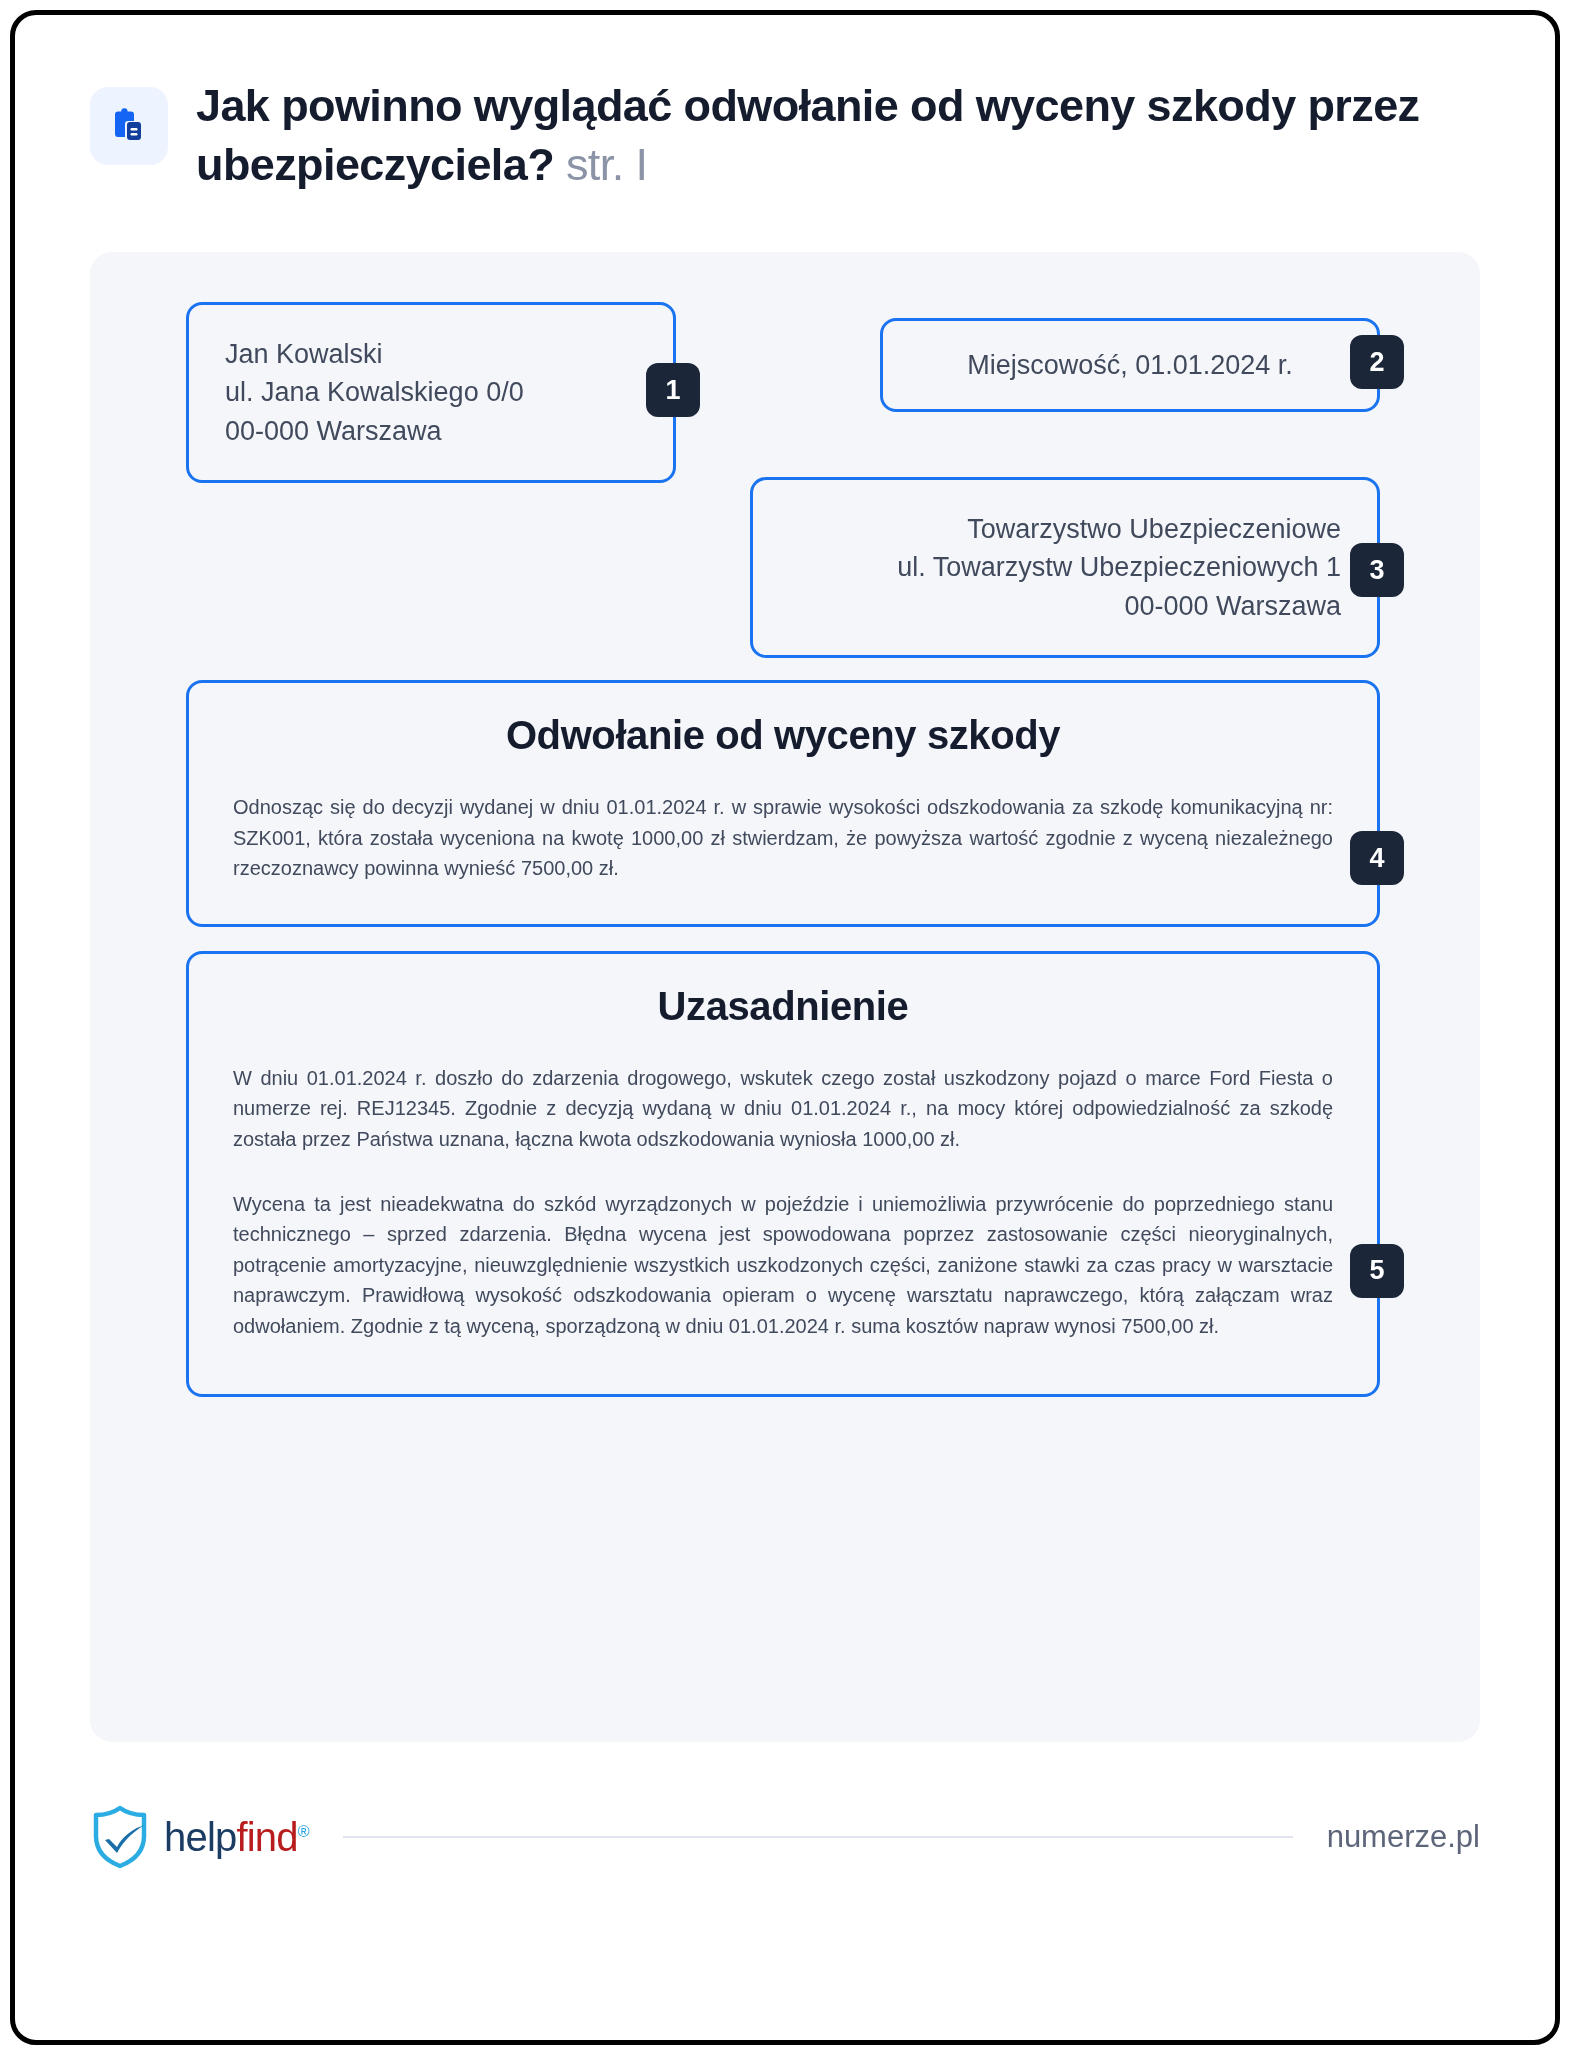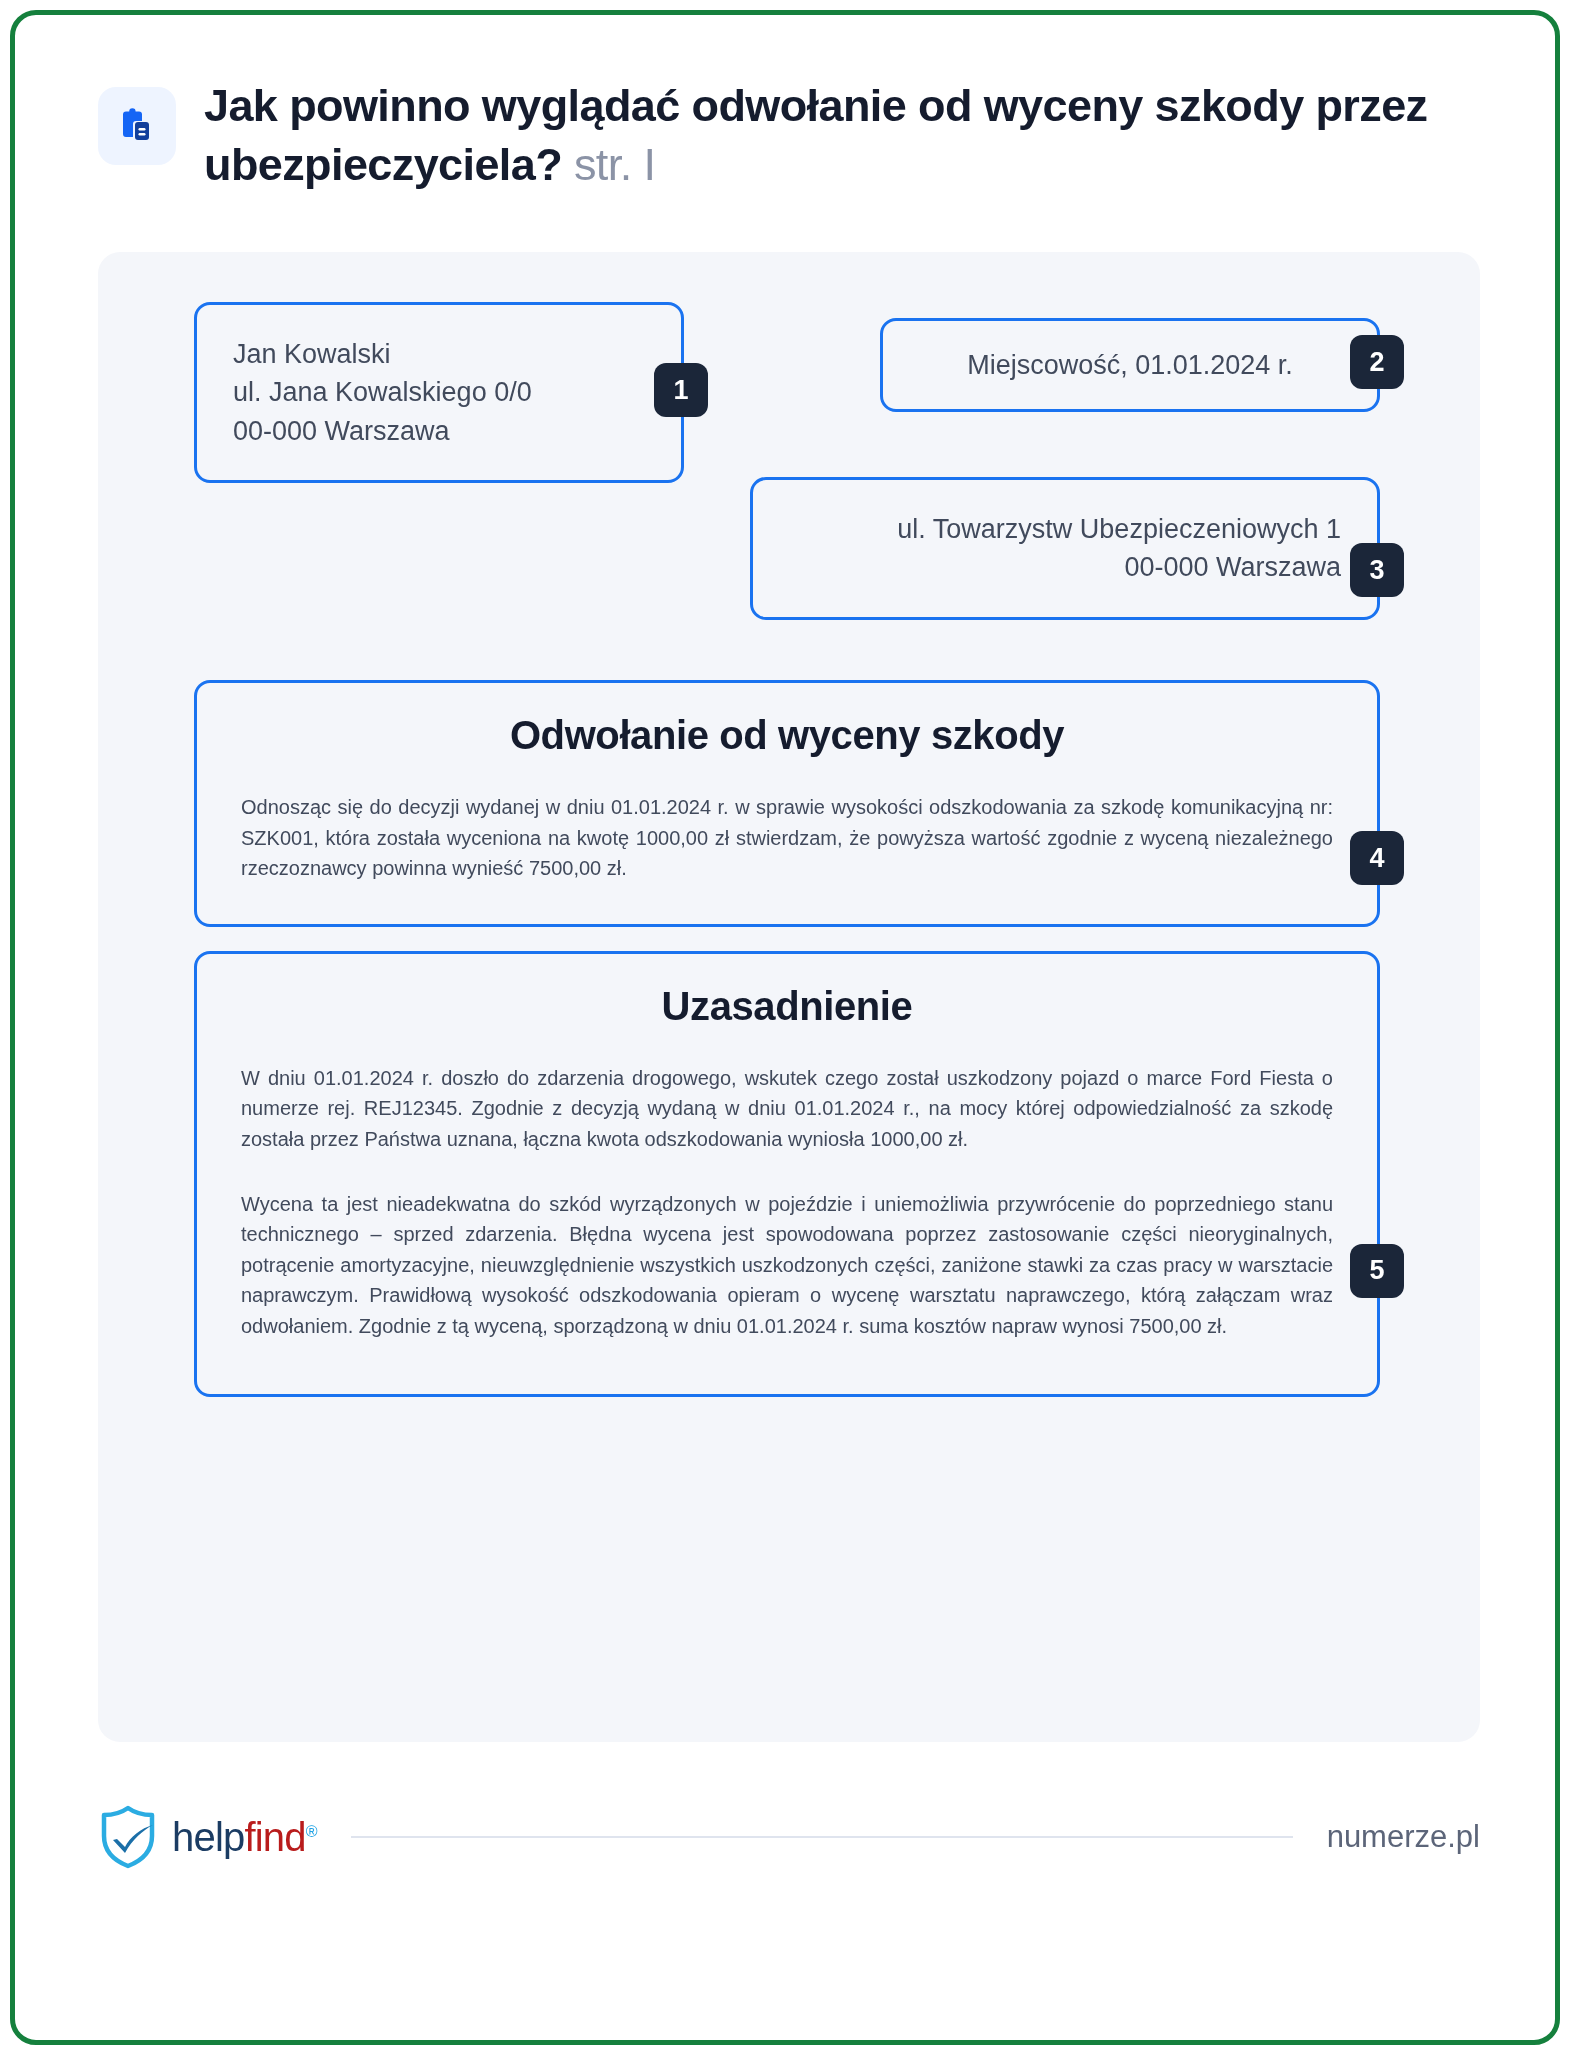--- a/index.html
+++ b/index.html
@@ -16,25 +16,24 @@
     position: relative;
     width: 1570px;
     height: 2055px;
     background: #ffffff;
     padding: 10px;
   }
   .frame {
     position: relative;
     width: 1550px;
     height: 2035px;
-    border: 5px solid #15803d;
+    border: 5px solid #000000;
     border-radius: 26px;
     background: #ffffff;
     overflow: hidden;
-    padding-left: 8px;
   }
 
   
   .header {
     display: flex;
     align-items: flex-start;
     gap: 28px;
     padding: 62px 60px 0 75px;
   }
   .doc-icon {
@@ -242,20 +241,21 @@
         <div class="callout date-box">
           <div class="badge">2</div>
           <div class="date-text">Miejscowość, 01.01.2024 r.</div>
         </div>
 
       </div>
 
       <div class="insurer-row">
         <div class="callout insurer-box">
           <div class="badge">3</div>
+          <div class="addr-line">Towarzystwo Ubezpieczeniowe</div>
           <div class="addr-line">ul. Towarzystw Ubezpieczeniowych 1</div>
           <div class="addr-line">00-000 Warszawa</div>
         </div>
       </div>
 
       <div class="callout section-card appeal">
         <div class="badge">4</div>
         <div class="section-title">Odwołanie od wyceny szkody</div>
         <p class="body-text">Odnosząc się do decyzji wydanej w dniu 01.01.2024 r. w sprawie wysokości odszkodowania za szkodę komunikacyjną nr: SZK001, która została wyceniona na kwotę 1000,00 zł stwierdzam, że powyższa wartość zgodnie z wyceną niezależnego rzeczoznawcy powinna wynieść 7500,00 zł.</p>
       </div>

